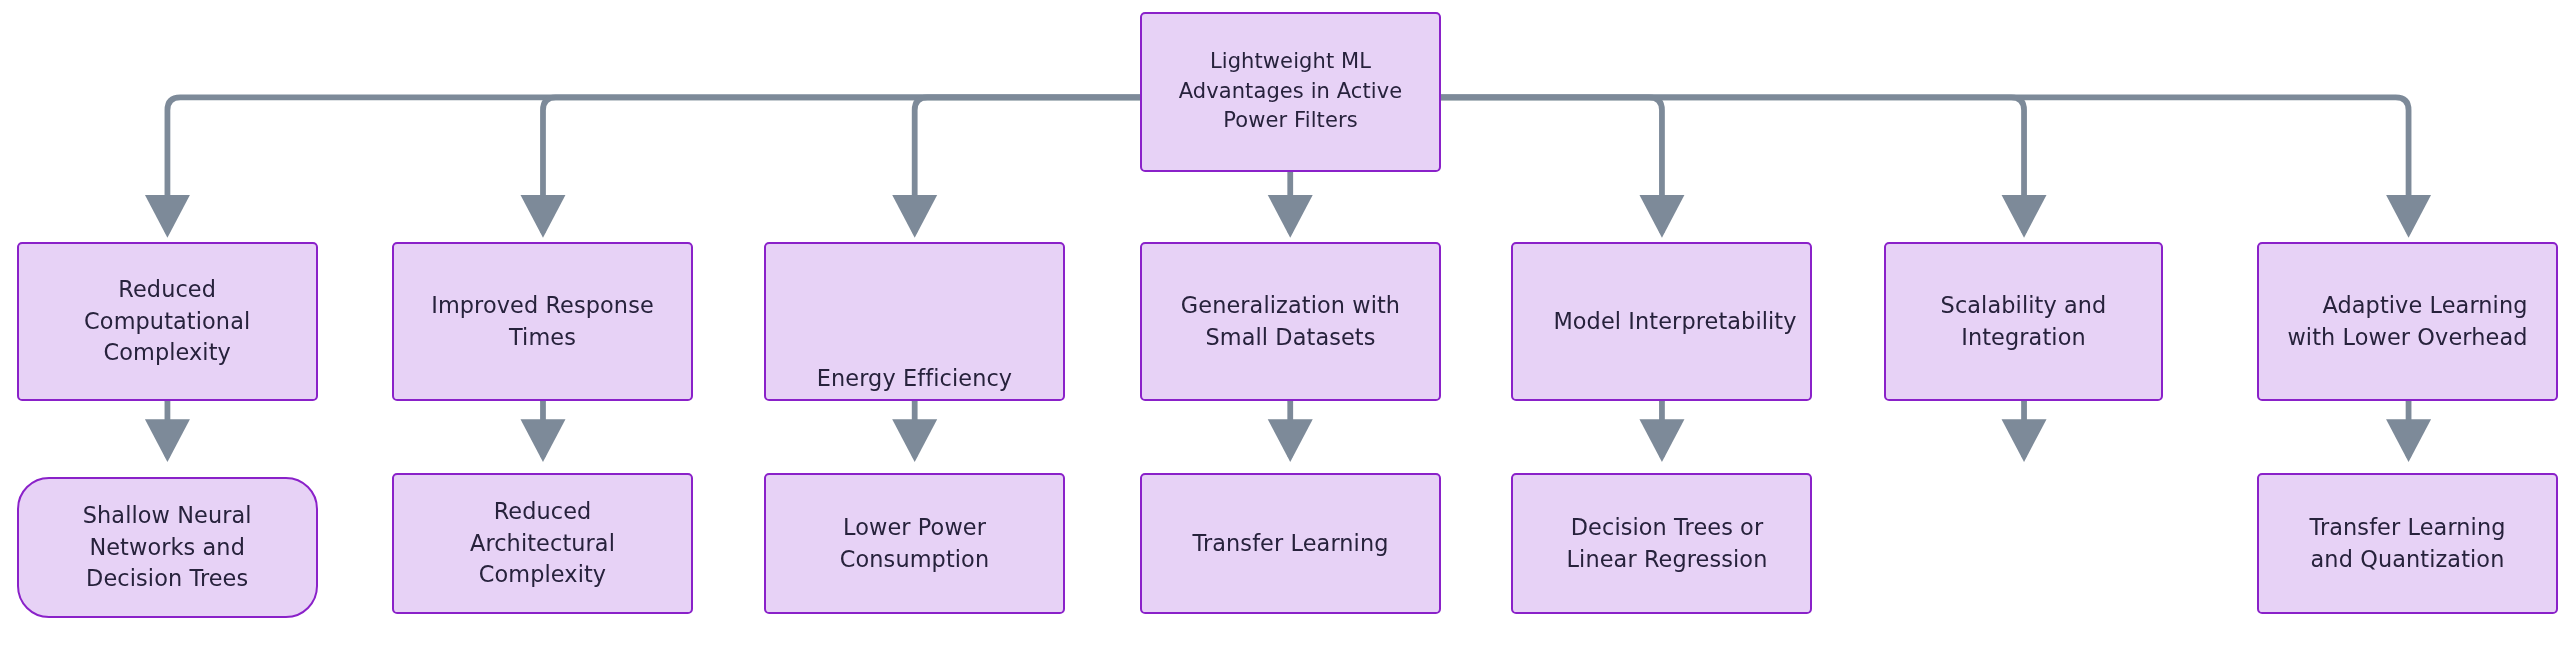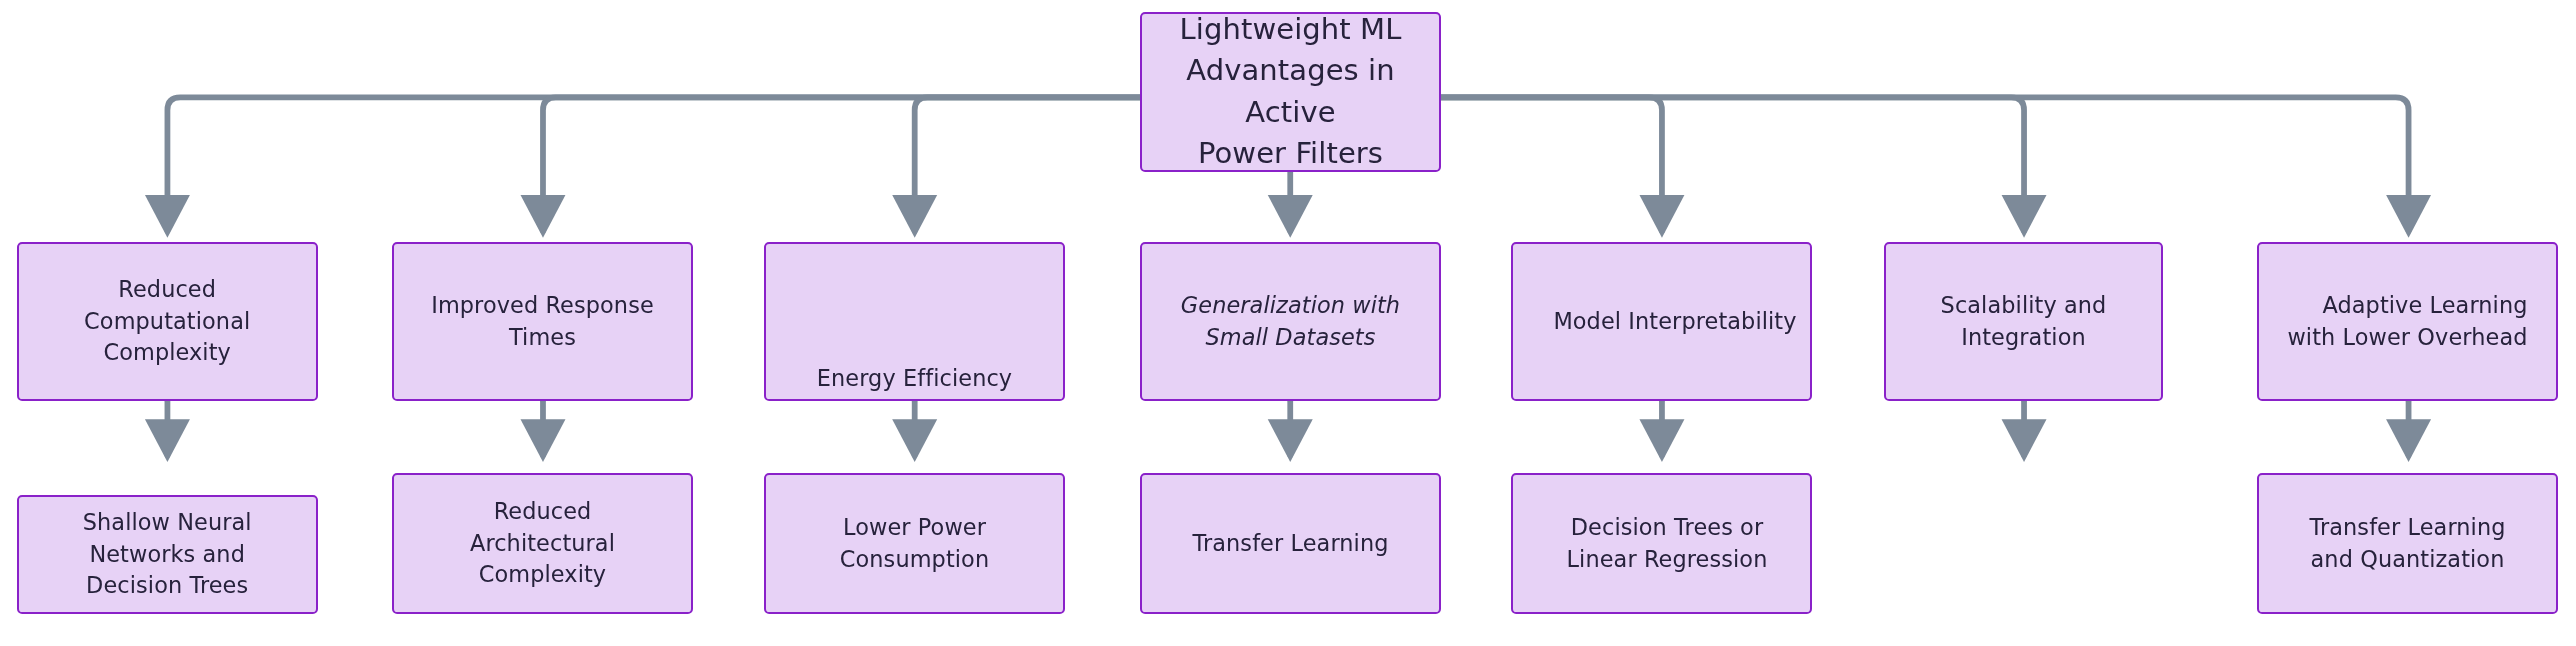--- a/index.html
+++ b/index.html
@@ -31,21 +31,21 @@
     align-items:center;
     justify-content:center;
     text-align:center;
     color:#27223c;
     line-height:1.42;
     padding:3.8px 9px;
     white-space:pre-line;
     letter-spacing:0.1px;
   }
   .node-root{
-    font-size:29px;
+    font-size:21px;
   }
   .node-branch{
     font-size:22.4px;
   }
   .node-leaf{
     font-size:22.4px;
   }
 </style>
 </head>
 <body>
@@ -96,37 +96,37 @@
 Computational
 Complexity</span>
   </div>
   <div class="node node-branch" style="left:392px; top:242px; width:301px; height:159px;">
     <span>Improved Response
 Times</span>
   </div>
   <div class="node node-branch" style="left:764px; top:242px; width:301px; height:159px;align-items:flex-end;">
     <span>Energy Efficiency</span>
   </div>
-  <div class="node node-branch" style="left:1140px; top:242px; width:301px; height:159px;font-style:italic;">
+  <div class="node node-branch" style="left:1140px; top:242px; width:301px; height:159px;">
     <span>Generalization with
 Small Datasets</span>
   </div>
   <div class="node node-branch" style="left:1511px; top:242px; width:301px; height:159px;padding-left:36px;">
     <span>Model Interpretability</span>
   </div>
   <div class="node node-branch" style="left:1884px; top:242px; width:279px; height:159px;">
     <span>Scalability and
 Integration</span>
   </div>
   <div class="node node-branch" style="left:2257px; top:242px; width:301px; height:159px;text-align:right;">
     <span>Adaptive Learning
 with Lower Overhead</span>
   </div>
 
-  <div class="node node-leaf" style="left:16.7px; top:495px; width:301px; height:119px;">
+  <div class="node node-leaf" style="left:16.7px; top:477px; width:301px; height:141px;border-radius:32px;">
     <span>Shallow Neural
 Networks and
 Decision Trees</span>
   </div>
   <div class="node node-leaf" style="left:392px; top:473px; width:301px; height:141px;">
     <span>Reduced
 Architectural
 Complexity</span>
   </div>
   <div class="node node-leaf" style="left:764px; top:473px; width:301px; height:141px;">

